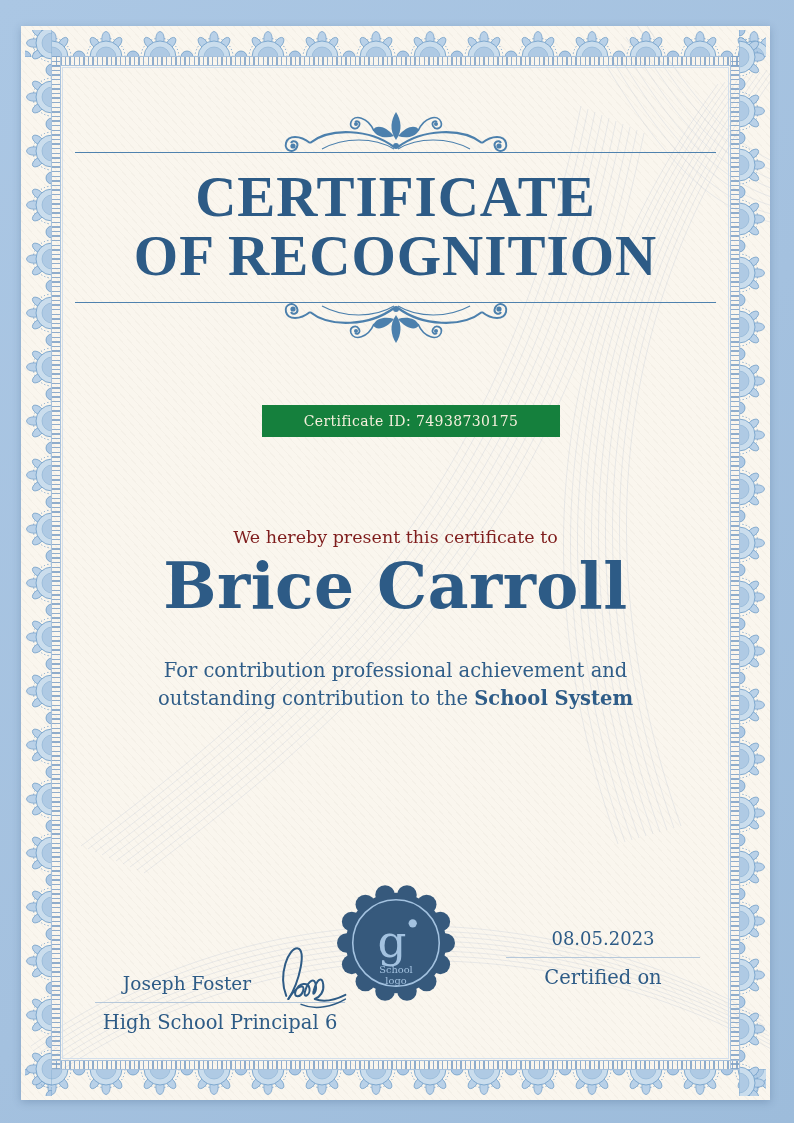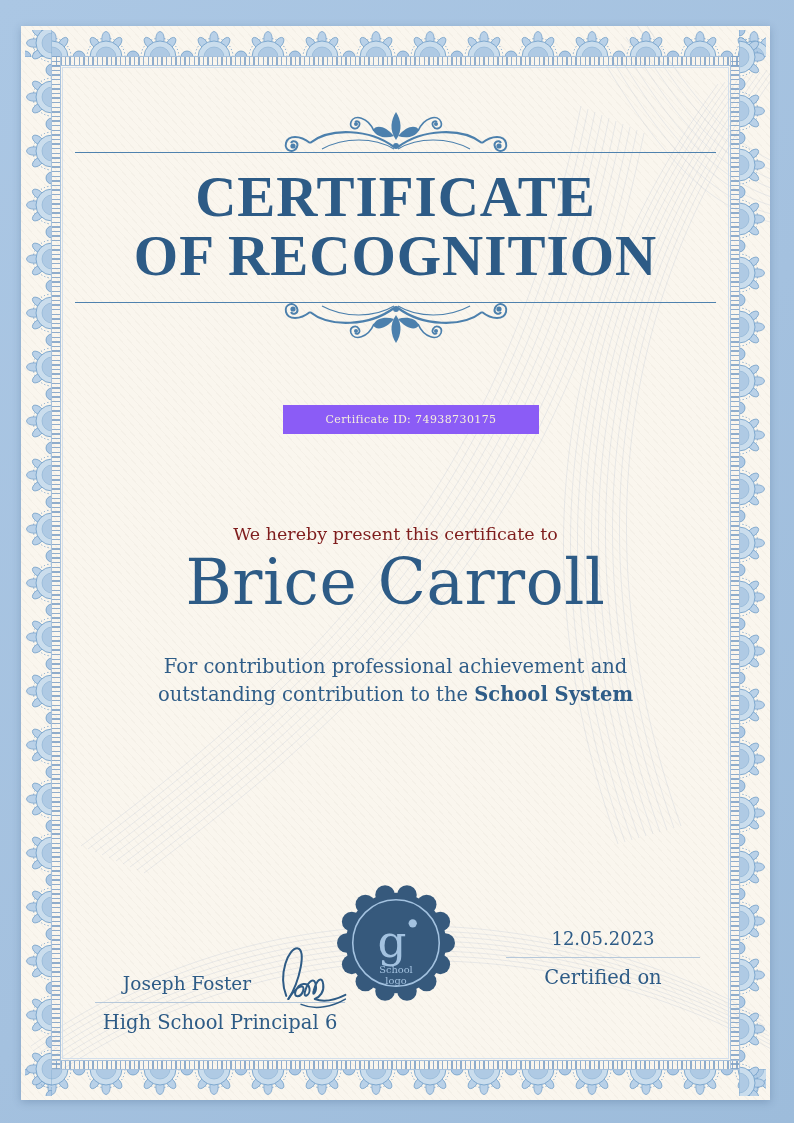--- a/index.html
+++ b/index.html
@@ -36,24 +36,24 @@
 
   
   .content{position:absolute;inset:44px;text-align:center;color:#2d5b86;}
   .divider{position:relative;height:46px;margin:36px 10px 0;border-bottom:1.6px solid #4f82ae;}
   .divider svg{position:absolute;left:50%;bottom:-3px;transform:translateX(-50%);}
   .divider-flip{position:relative;height:46px;margin:16px 10px 0;border-top:1.6px solid #4f82ae;}
   .divider-flip svg{position:absolute;left:50%;top:-3px;transform:translateX(-50%) scaleY(-1);}
 
   .title{margin:14px 0 0;font-family:"Liberation Serif","DejaVu Serif",serif;
          font-weight:bold;font-size:57px;line-height:1.04;letter-spacing:1px;color:#2d5b86;}
-  .badge{display:inline-block;margin-top:56px;padding:8px 42px;background:#8b5cf6;
-         color:#f5efdc;font-size:11px;letter-spacing:.4px;margin-left:31px;}
+  .badge{display:inline-block;margin-top:56px;padding:8px 42px;background:#15803d;
+         color:#f5efdc;font-size:14px;letter-spacing:.4px;margin-left:31px;}
   .intro{margin-top:90px;font-size:17.5px;color:#7f1d1d;}
-  .recipient{margin:2px 0 0;font-size:63px;font-weight:normal;letter-spacing:.5px;color:#2d5b86;}
+  .recipient{margin:2px 0 0;font-size:63px;font-weight:bold;letter-spacing:.5px;color:#2d5b86;}
   .desc{margin-top:34px;font-size:19.5px;line-height:1.48;color:#2f5d88;}
   .desc b{font-weight:bold;}
 
   
   .footer{position:absolute;left:14px;right:14px;bottom:34px;height:134px;}
   .sig-col{position:absolute;left:10px;top:40px;width:262px;text-align:center;margin-top:45px;}
   .sig-name{display:block;padding-right:66px;font-size:18.5px;}
   .sig-rule,.date-rule{border:0;border-top:1px solid #b6c8da;margin:8px 6px;}
   .sig-role{font-size:19.5px;}
   .signature{position:absolute;right:-14px;top:-32px;width:92px;height:76px;}
@@ -242,21 +242,21 @@
               <circle cx="105.05" cy="38.31" r="10"></circle>
           </g>
           <circle cx="60" cy="60" r="44" fill="none" stroke="#a3c2e0" stroke-width="1.6"></circle>
           <text x="56" y="74" text-anchor="middle" font-family="DejaVu Serif, serif" font-size="46" fill="#a3c2e0">g</text>
           <circle cx="77" cy="40" r="4.2" fill="#a3c2e0"></circle>
           <text x="60" y="90" text-anchor="middle" font-family="DejaVu Serif, serif" font-size="10" fill="#a3c2e0">School</text>
           <text x="60" y="102" text-anchor="middle" font-family="DejaVu Serif, serif" font-size="10" fill="#a3c2e0">logo</text>
         </svg>
 
         <div class="date-col">
-          <div class="date-val">12.05.2023</div>
+          <div class="date-val">08.05.2023</div>
           <hr class="date-rule">
           <div class="date-label">Certified on</div>
         </div>
 
       </div>
     </div>
   </div>
 </div>
 
 </body></html>

